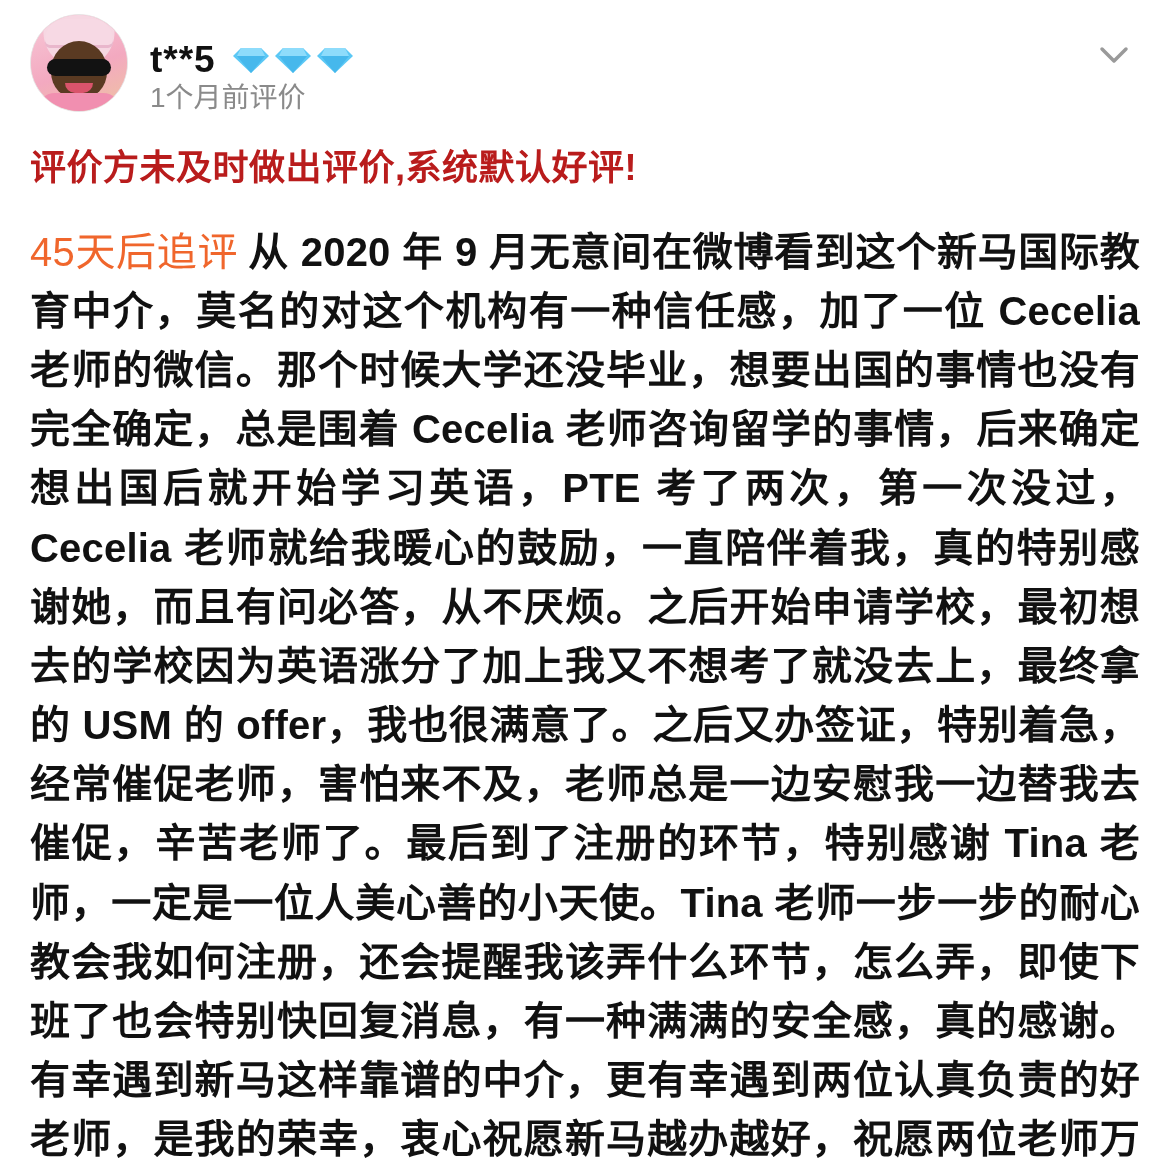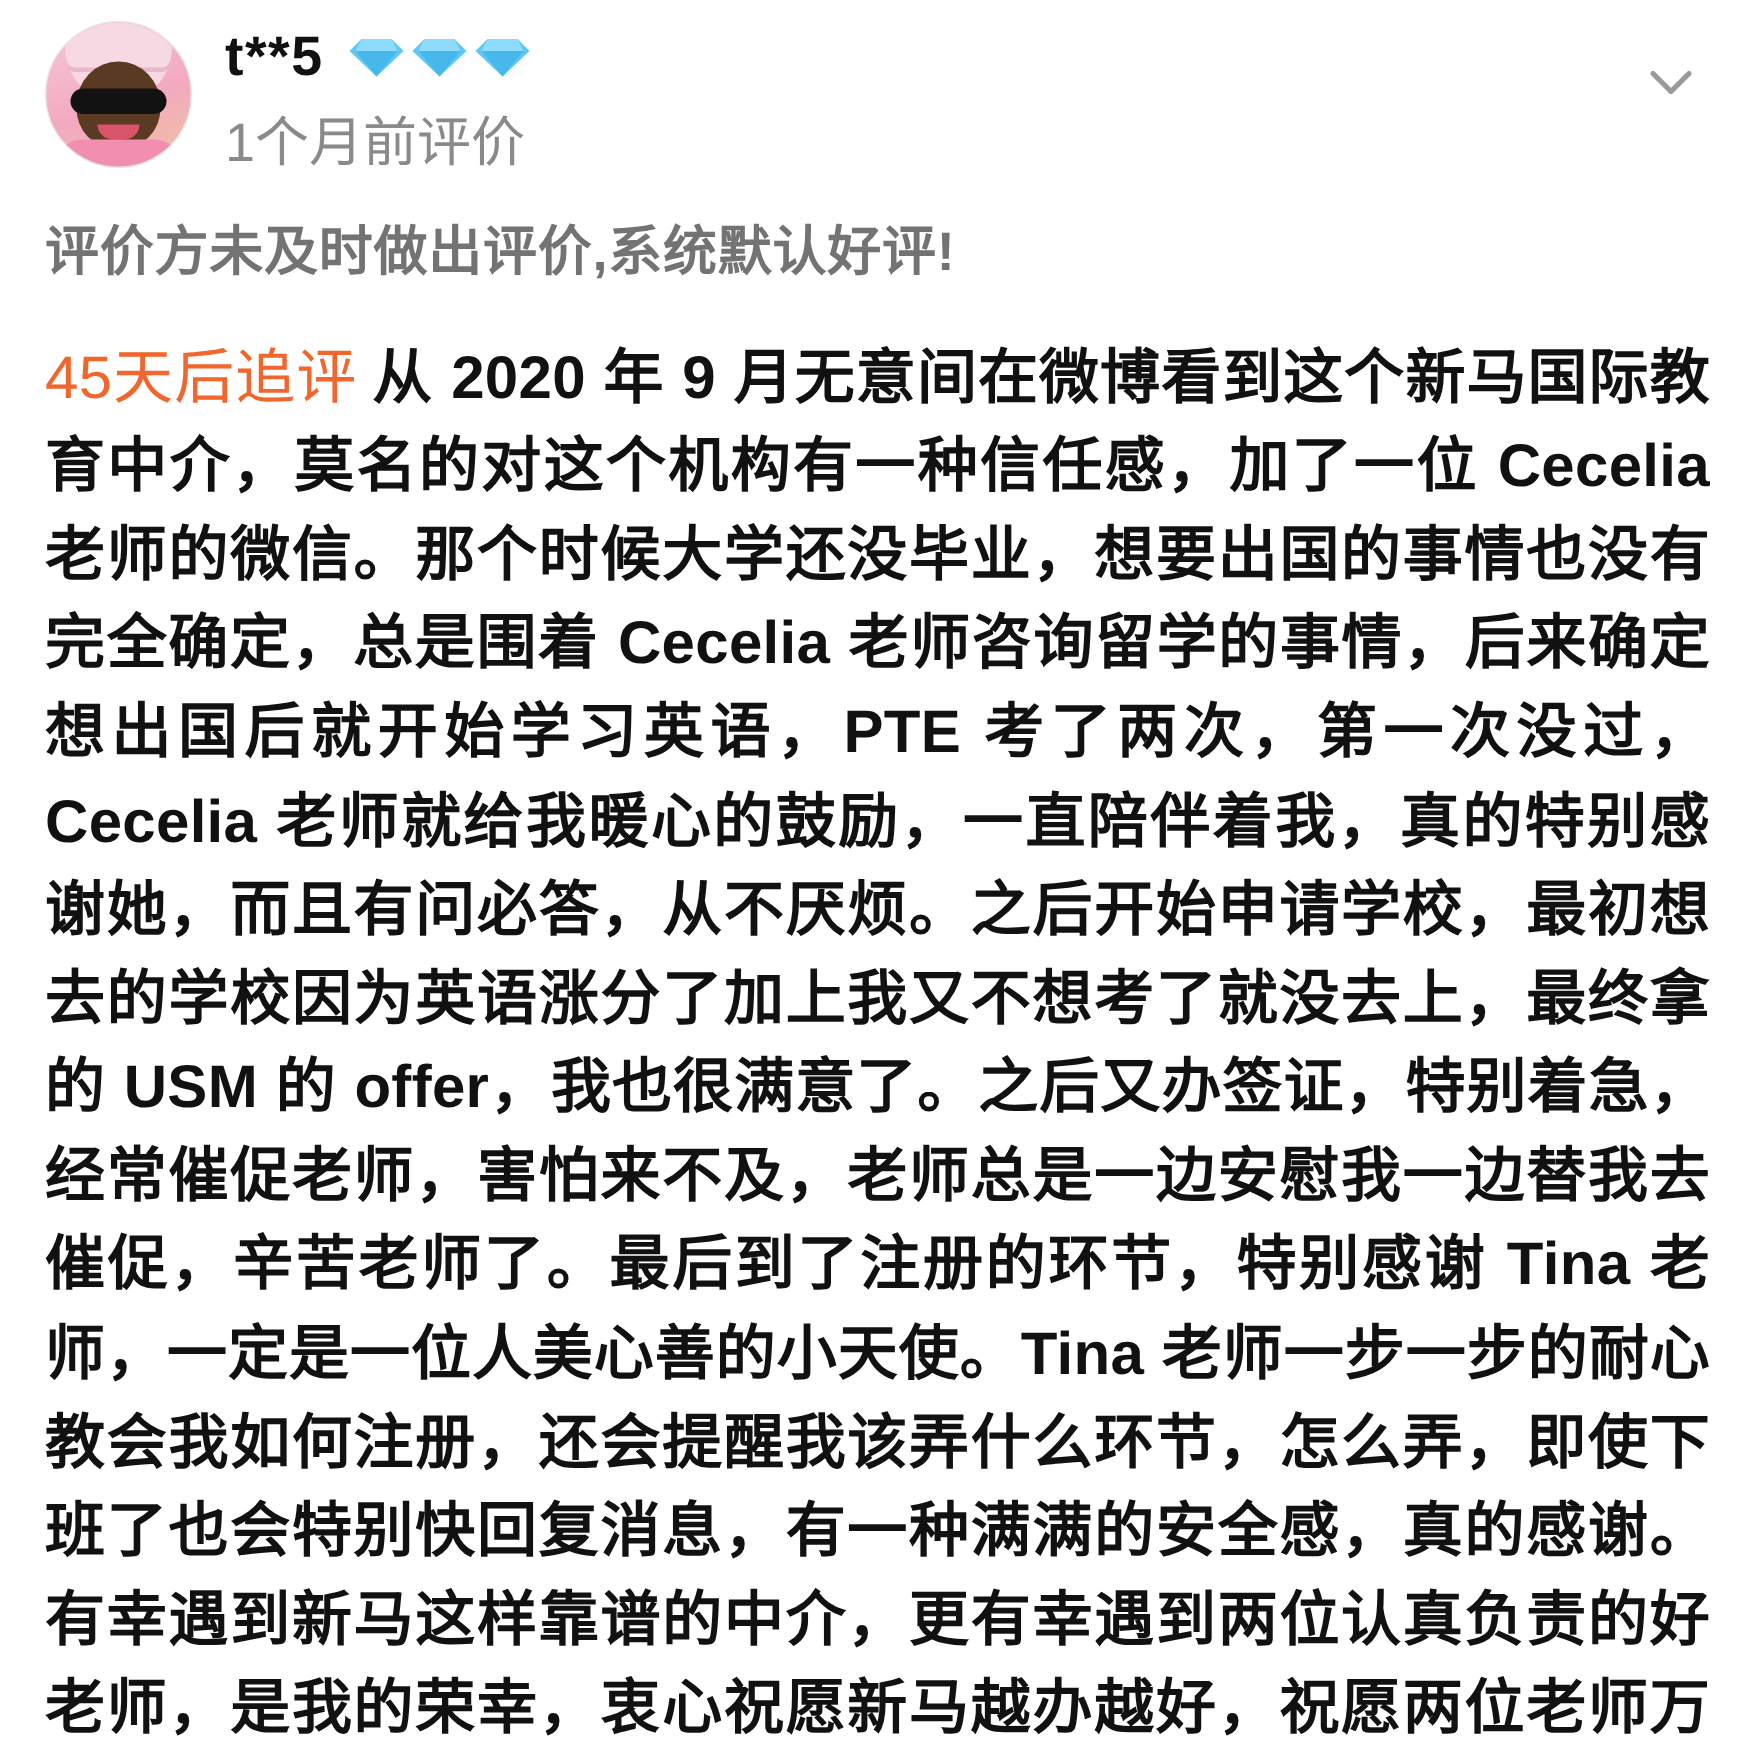--- a/index.html
+++ b/index.html
@@ -86,63 +86,64 @@
   .head-text {
     display: flex;
     flex-direction: column;
     justify-content: flex-start;
     padding-top: 4px;
   }
   .name-row {
     display: flex;
     align-items: center;
     gap: 16px;
+    margin-top: 22px;
   }
   .username {
     font-size: 37px;
     font-weight: bold;
     color: #111111;
     letter-spacing: 1px;
     line-height: 1.1;
   }
   .gems {
     display: flex;
     gap: 4px;
     align-items: center;
   }
   .gem {
     width: 38px;
     height: 30px;
     position: relative;
   }
   .gem svg { display: block; }
   .timestamp {
-    margin-top: 14px;
-    font-size: 36px;
+    margin-top: 0;
+    font-size: 28px;
     color: #8a8a8a;
     line-height: 1.2;
   }
   .chevron {
     position: absolute;
     right: 4px;
     top: 18px;
     width: 44px;
     height: 44px;
     display: flex;
     align-items: center;
     justify-content: center;
     cursor: pointer;
   }
   .chevron svg { display: block; }
   
   .first-comment {
     margin-top: 22px;
     font-size: 36px;
     font-weight: bold;
-    color: #737373;
+    color: #b91c1c;
     line-height: 1.35;
     letter-spacing: 0.5px;
   }
   .followup {
     margin-top: 30px;
     font-size: 40px;
     font-weight: bold;
     color: #111111;
     line-height: 1.48;
     letter-spacing: 0.2px;

